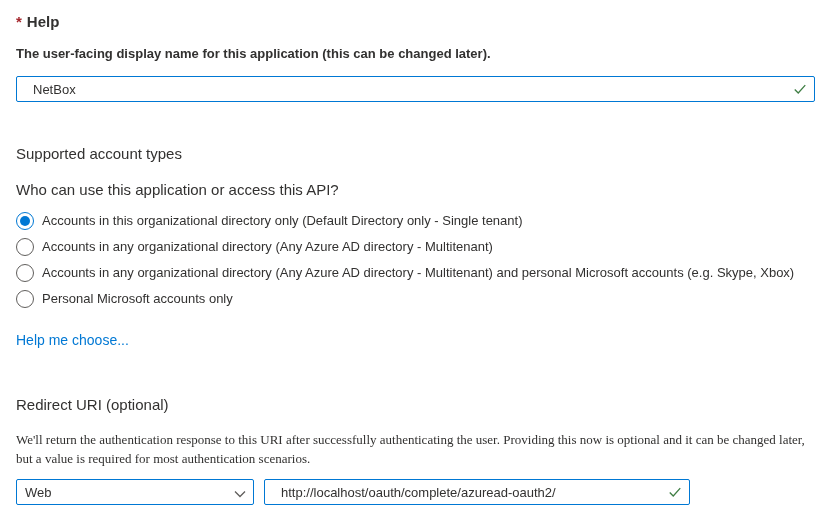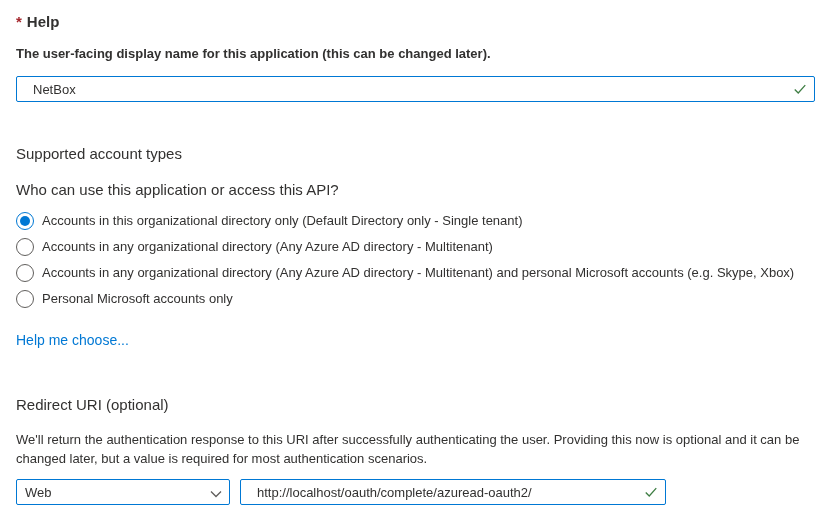--- a/index.html
+++ b/index.html
@@ -48,25 +48,25 @@
     content: ""; position: absolute; left: 3px; top: 3px;
     width: 10px; height: 10px; border-radius: 50%; background: #0078d4;
   }
   .radio-label { font-size: 13px; line-height: 18px; }
 
   .help-link {
     display: inline-block; margin-top: 20px;
     font-size: 14px; color: #0078d4; text-decoration: none; cursor: pointer;
   }
 
-  .para { font-size: 13px; line-height: 19px; margin-top: 15px; max-width: 801px; }
+  .para { font-size: 13px; line-height: 19px; margin-top: 15px; max-width: 801px; font-family: Liberation Serif, serif; }
 
   .uri-row { display: flex; gap: 10px; margin-top: 11px; }
   .select-box {
-    position: relative; width: 214px; height: 26px;
+    position: relative; width: 238px; height: 26px;
     border: 1px solid #0078d4; border-radius: 2px;
     font-size: 13px; color: #323130; background: #fff;
     display: flex; align-items: center;
     padding: 0 28px 0 8px; cursor: pointer;
   }
   .chevron-icon { position: absolute; right: 7px; top: 8px; pointer-events: none; }
   .uri-wrap { position: relative; width: 426px; height: 26px; border-radius: 11px; }
 </style>
 </head>
 <body>

